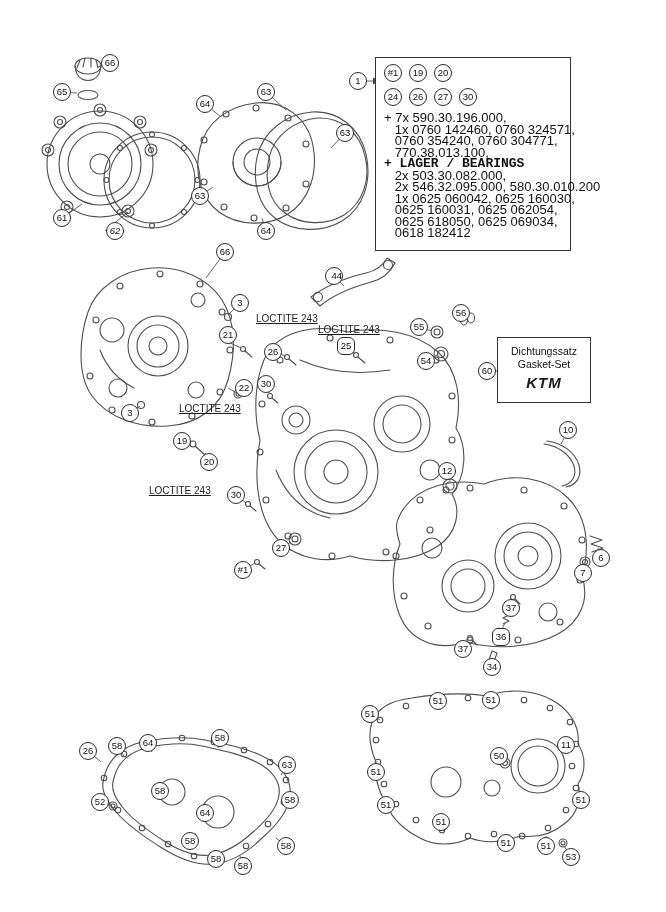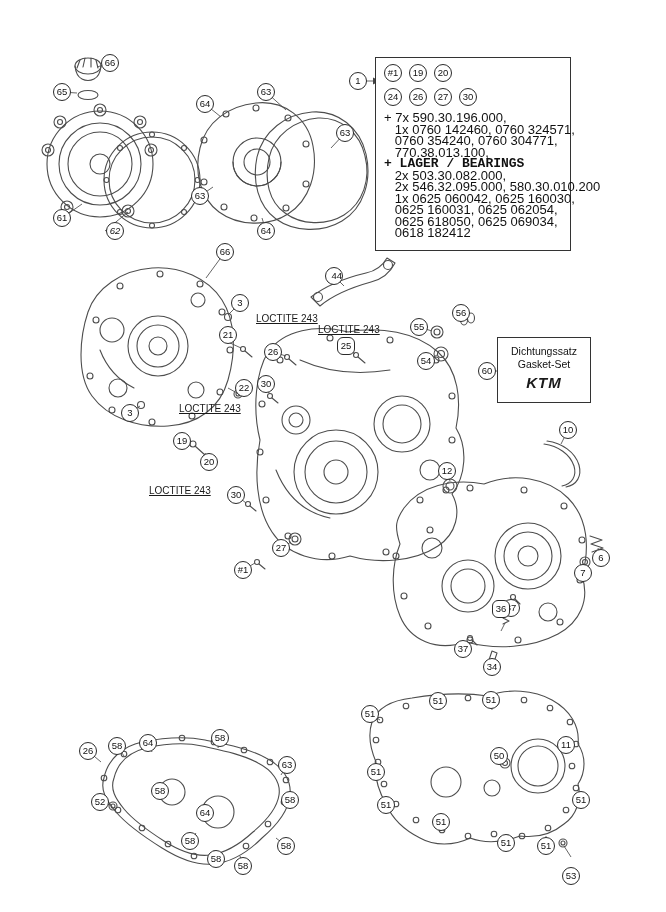--- a/index.html
+++ b/index.html
@@ -419,21 +419,21 @@
       <div class="callout" style="left: 173px; top: 432px;">19</div>
       <div class="callout" style="left: 200px; top: 453px;">20</div>
       <div class="callout" style="left: 227px; top: 486px;">30</div>
       <div class="callout" style="left: 438px; top: 462px;">12</div>
       <div class="callout" style="left: 559px; top: 421px;">10</div>
       <div class="callout" style="left: 272px; top: 539px;">27</div>
       <div class="callout" style="left: 234px; top: 561px;">#1</div>
       <div class="callout" style="left: 592px; top: 549px;">6</div>
       <div class="callout" style="left: 574px; top: 564px;">7</div>
       <div class="callout" style="left: 502px; top: 599px;">37</div>
-      <div class="callout" style="left: 492px; top: 600px; border-radius: 6px;">36</div>
+      <div class="callout" style="left: 492px; top: 628px; border-radius: 6px;">36</div>
       <div class="callout" style="left: 454px; top: 640px;">37</div>
       <div class="callout" style="left: 483px; top: 658px;">34</div>
       <div class="callout" style="left: 79px; top: 742px;">26</div>
       <div class="callout" style="left: 108px; top: 737px;">58</div>
       <div class="callout" style="left: 139px; top: 734px;">64</div>
       <div class="callout" style="left: 211px; top: 729px;">58</div>
       <div class="callout" style="left: 278px; top: 756px;">63</div>
       <div class="callout" style="left: 91px; top: 793px;">52</div>
       <div class="callout" style="left: 151px; top: 782px;">58</div>
       <div class="callout" style="left: 196px; top: 804px;">64</div>
@@ -445,16 +445,16 @@
       <div class="callout" style="left: 361px; top: 705px;">51</div>
       <div class="callout" style="left: 429px; top: 692px;">51</div>
       <div class="callout" style="left: 482px; top: 691px;">51</div>
       <div class="callout" style="left: 557px; top: 736px;">11</div>
       <div class="callout" style="left: 490px; top: 747px;">50</div>
       <div class="callout" style="left: 367px; top: 763px;">51</div>
       <div class="callout" style="left: 377px; top: 796px;">51</div>
       <div class="callout" style="left: 432px; top: 813px;">51</div>
       <div class="callout" style="left: 497px; top: 834px;">51</div>
       <div class="callout" style="left: 537px; top: 837px;">51</div>
-      <div class="callout" style="left: 562px; top: 848px; margin-top: 19px;">53</div>
+      <div class="callout" style="left: 562px; top: 848px;">53</div>
       <div class="callout" style="left: 572px; top: 791px;">51</div>
     </div>
 </div>
 
 </body></html>

